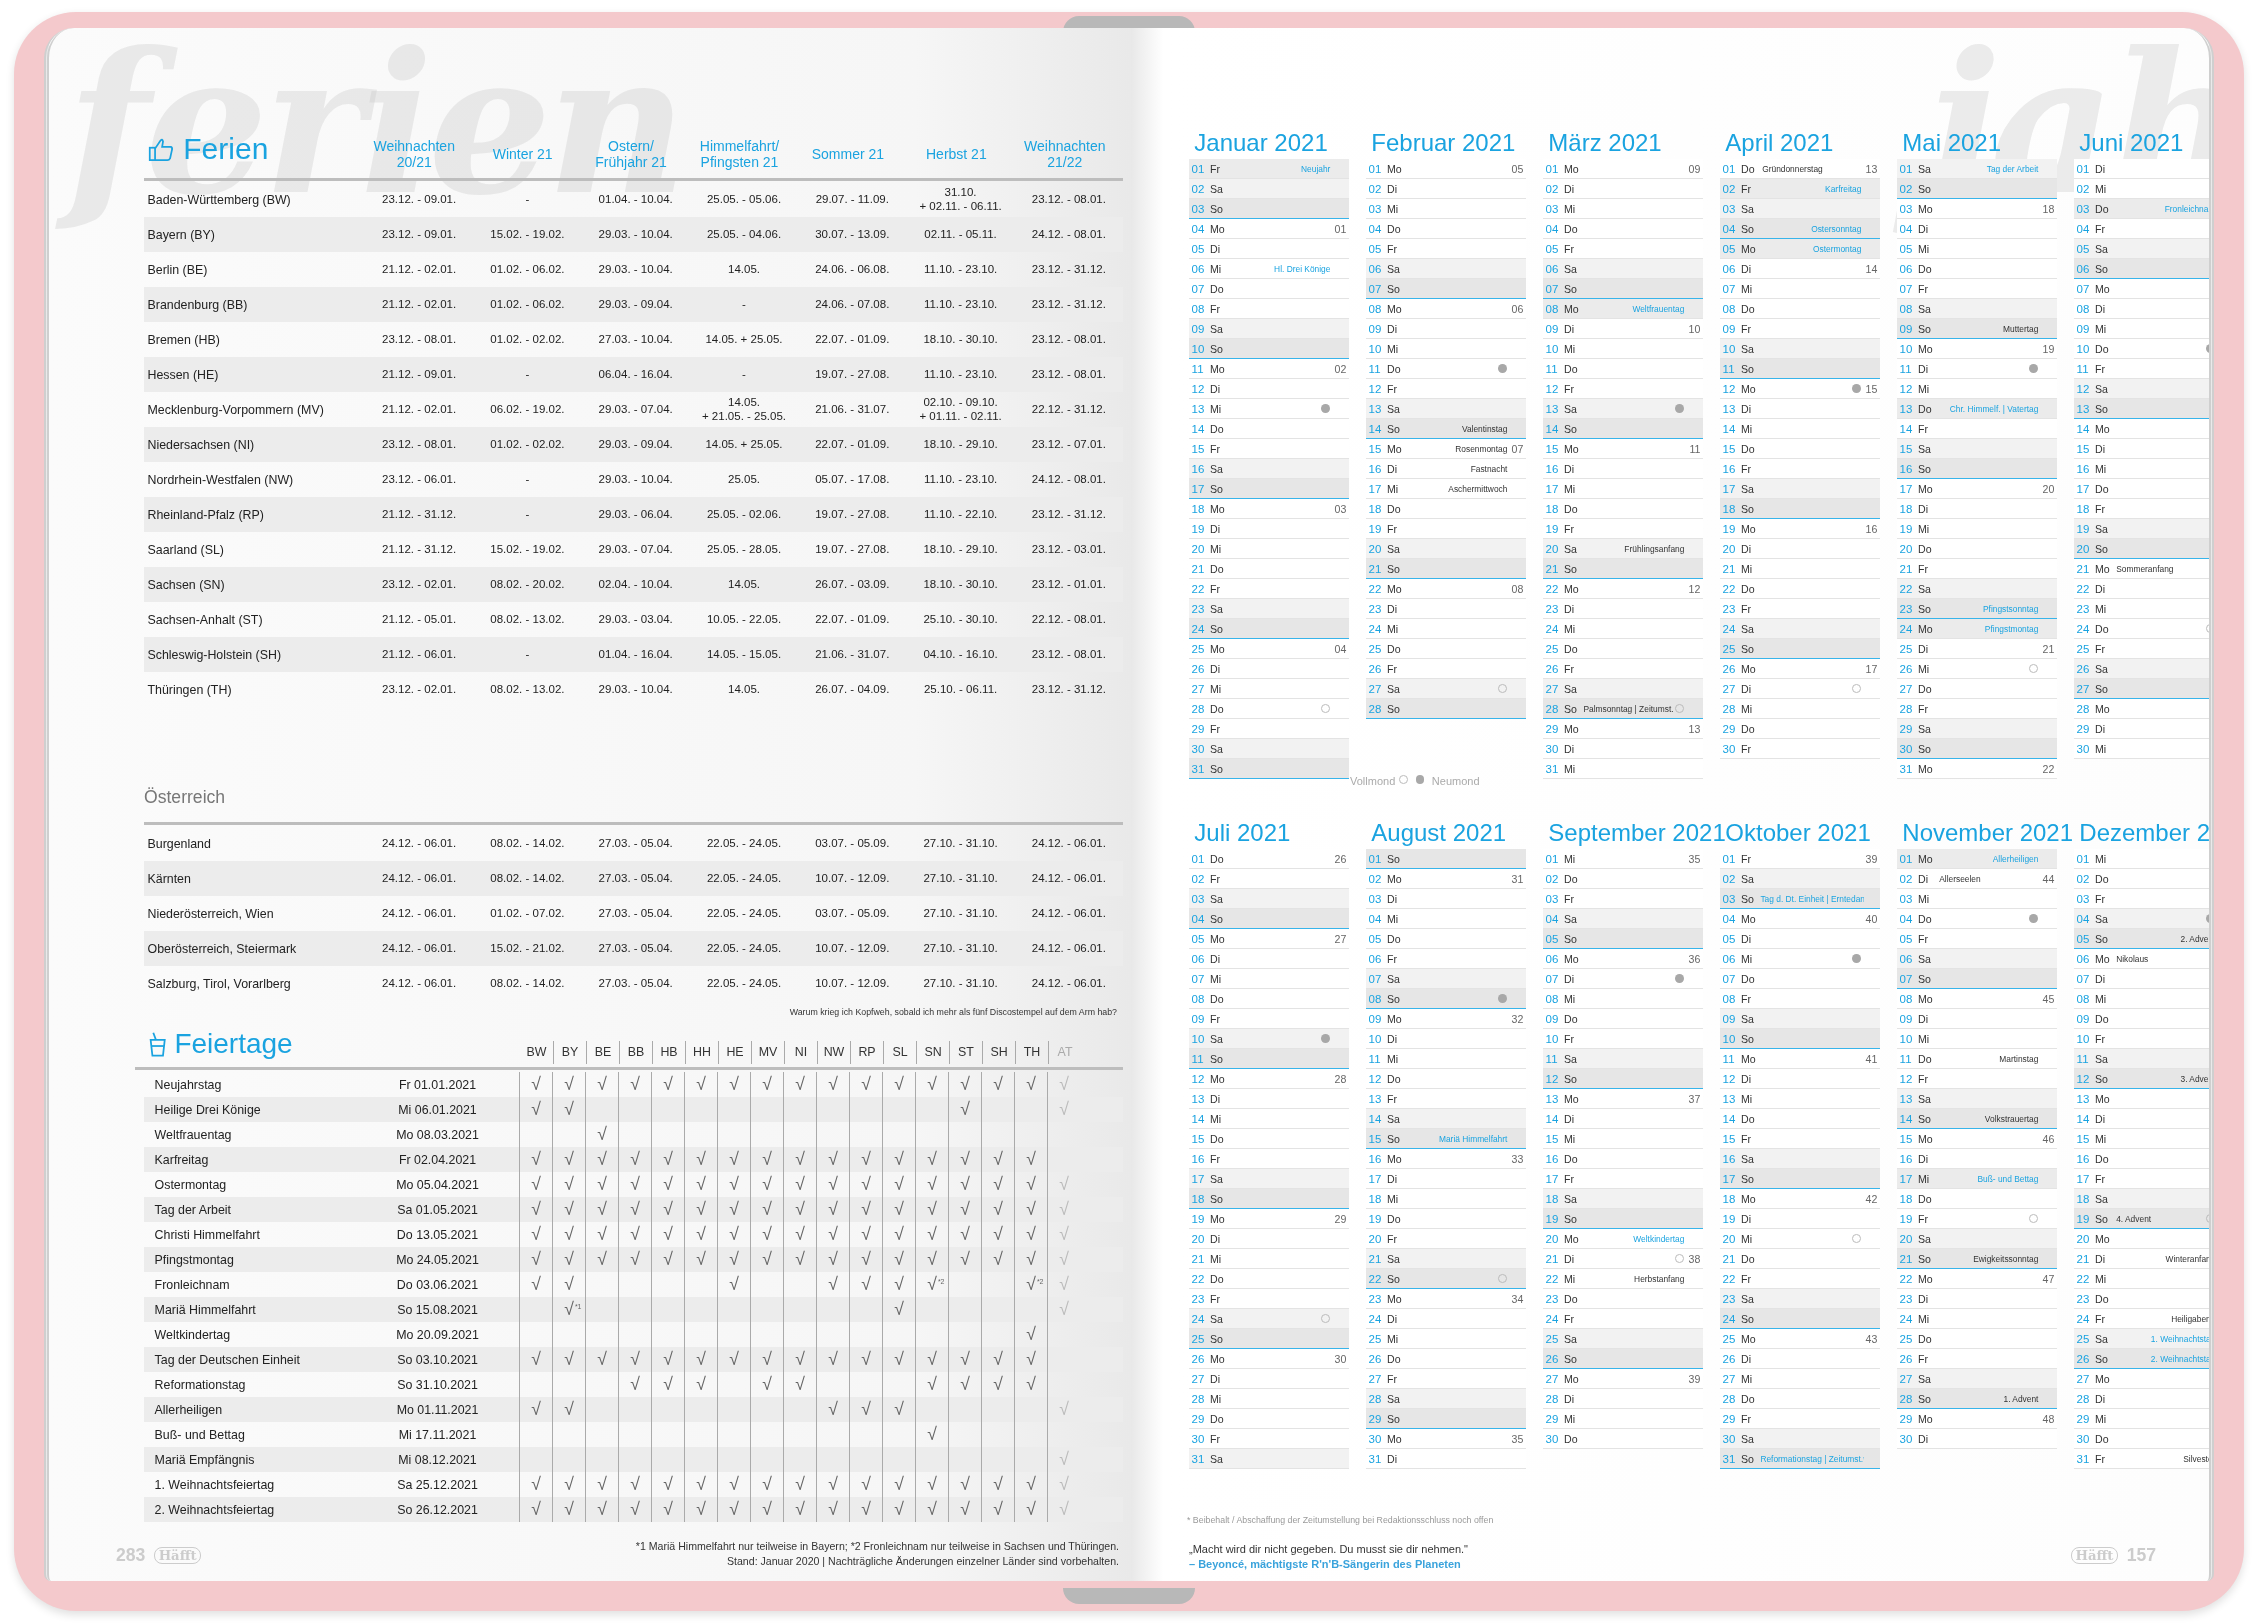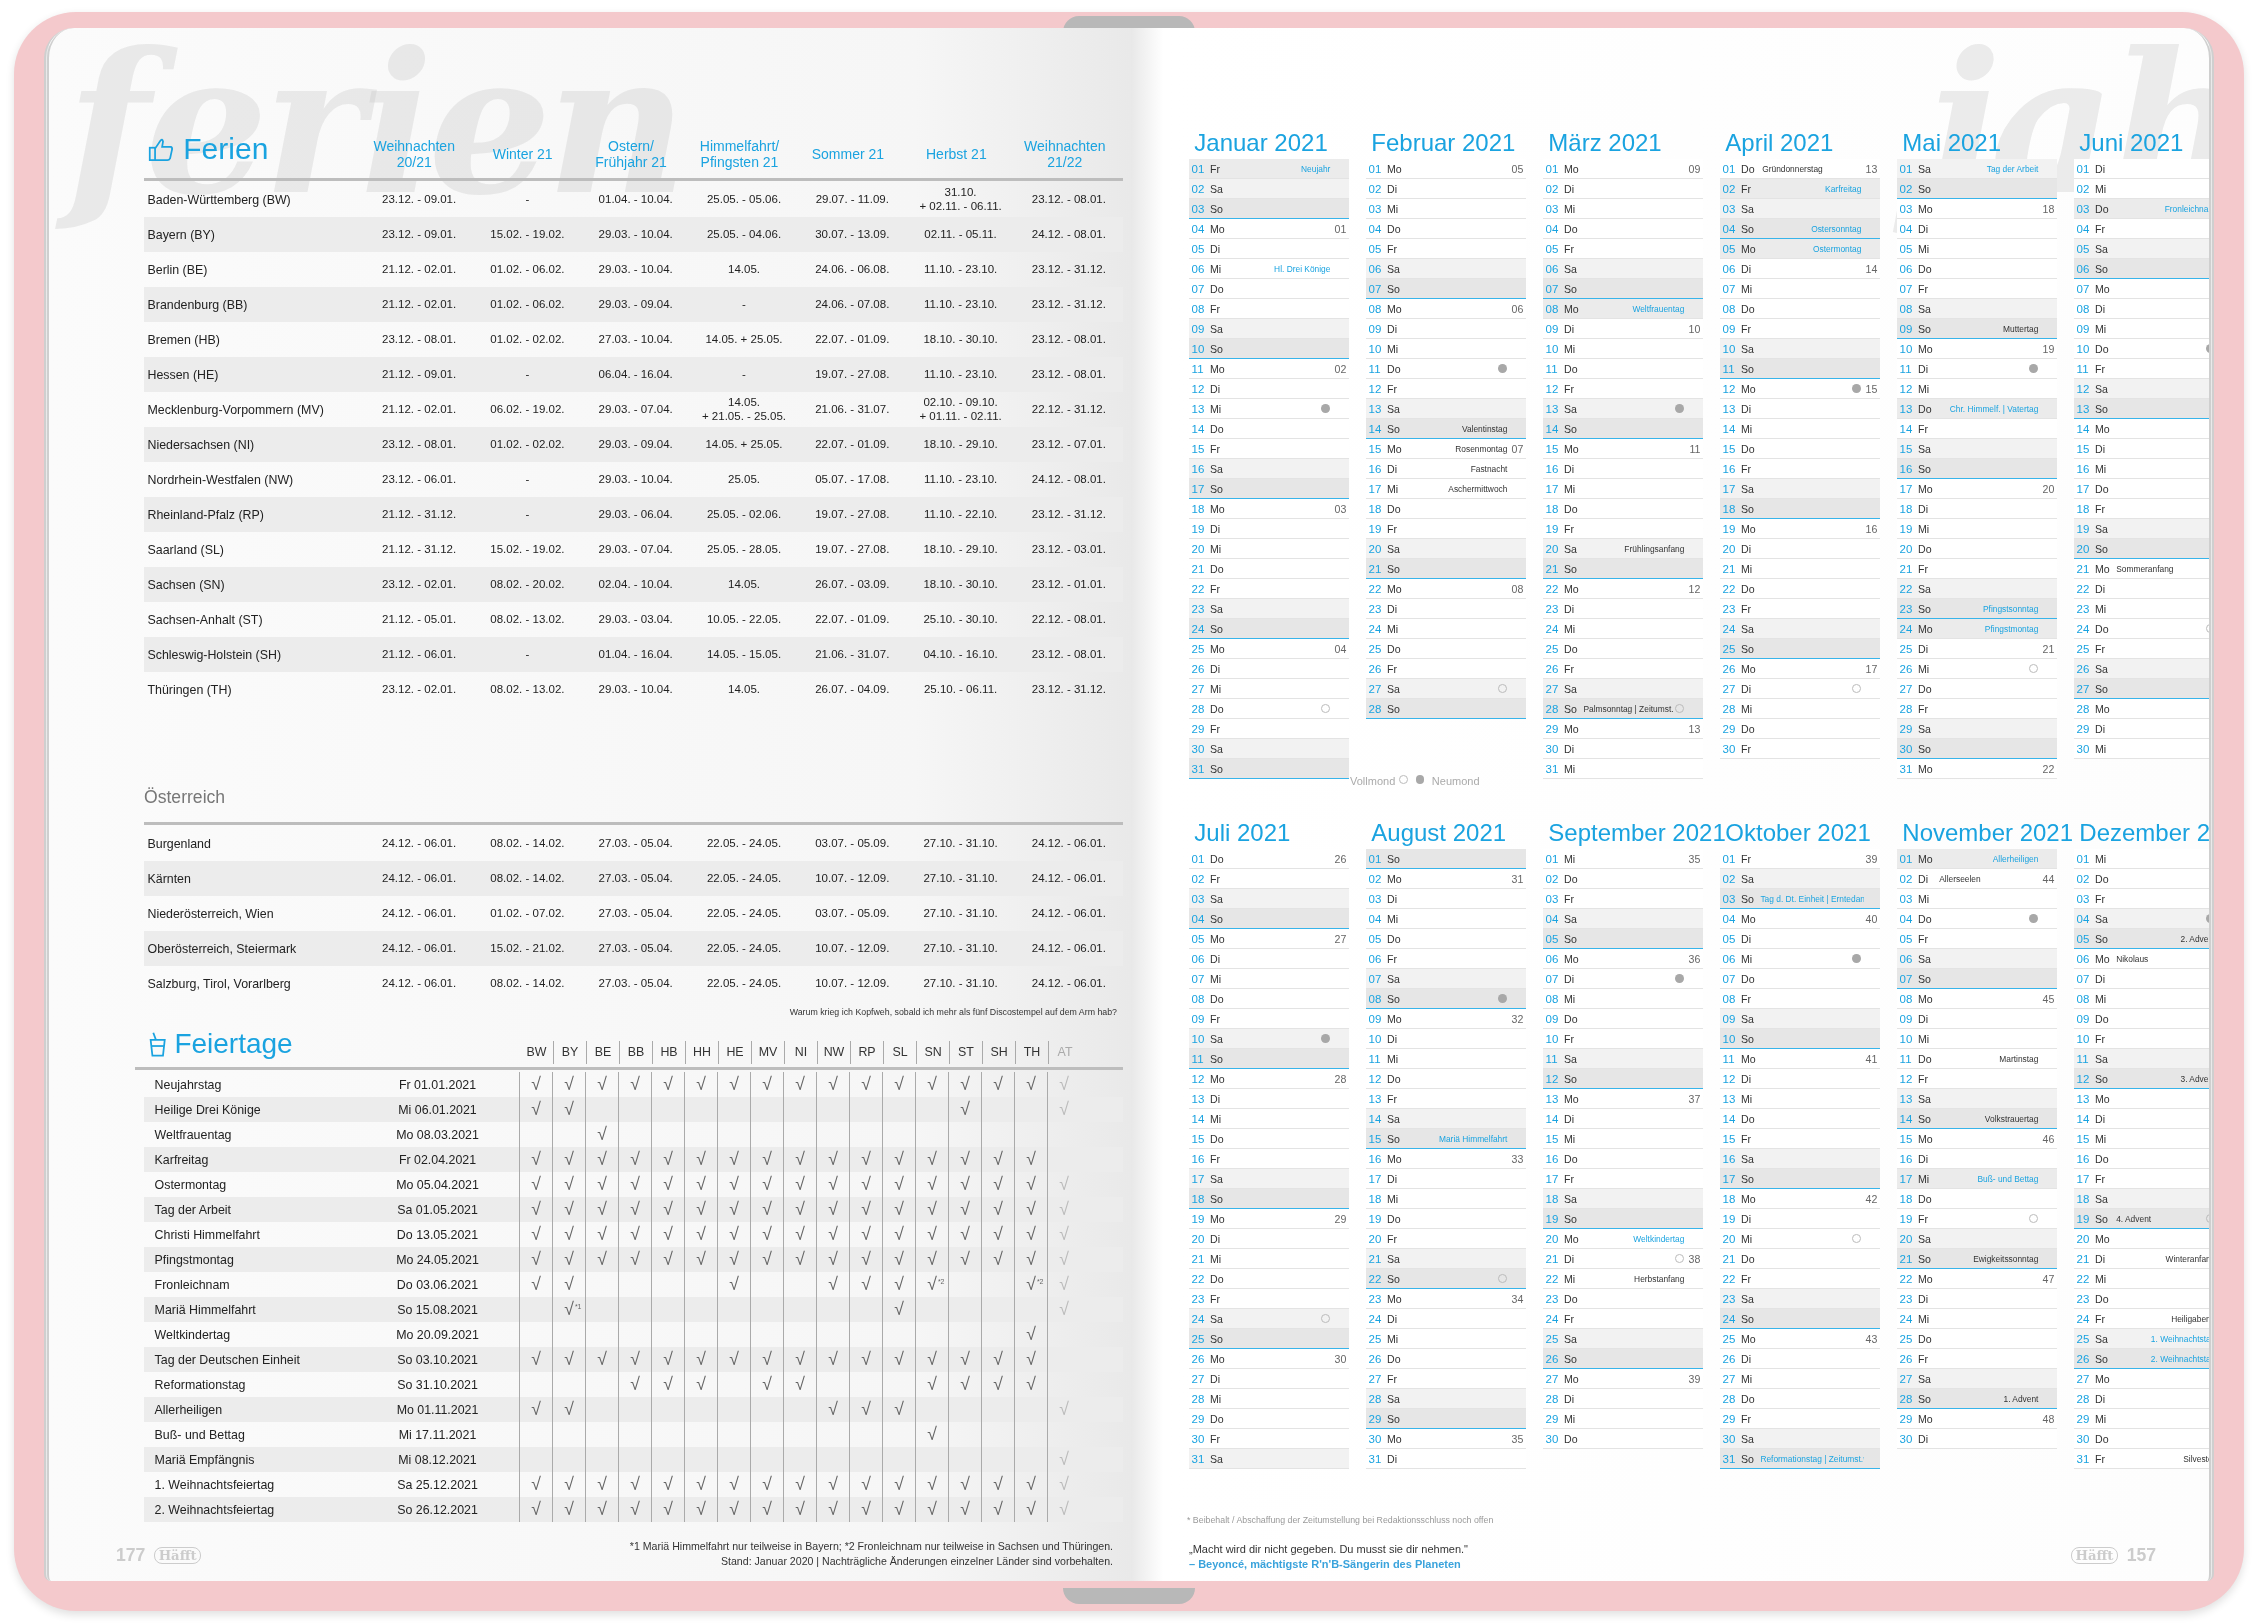--- a/index.html
+++ b/index.html
@@ -50,21 +50,21 @@
 
   .htable { position: absolute; left: 95px; top: 1044px; width: 979px; }
   .hrow { display: grid; grid-template-columns: 212px 163px repeat(17, 33px); height: 25px; align-items: center; font-size: 12.4px; color: #222; }
   .hrow:nth-child(even) { background: #ececec; }
   .hrow .hname { padding-left: 10.6px; }
   .hrow .hdate { text-align: center; }
   .hrow .chk { text-align: center; color: #666; font-size: 17.6px; border-left: 0.9px solid #aaa; height: 100%; line-height: 25px; position: relative; }
   .hrow .chk.at { color: #bbb; }
   .hrow .chk sub { font-size: 7px; position: absolute; bottom: 2.6px; right: 3.5px; }
 
-  .footnote-left { position: absolute; right: 18px; top: 1511px; text-align: right; font-size: 10.6px; color: #333; line-height: 15px; }
+  .footnote-left { position: absolute; right: 12px; top: 1511px; text-align: right; font-size: 10.6px; color: #333; line-height: 15px; }
   .pagenum { position: absolute; font-size: 17.6px; color: #ccc; font-weight: bold; display: flex; align-items: center; gap: 8.8px; }
   .logo { border: 1.8px solid #ccc; color: #ccc; font-family: "DejaVu Serif", serif; font-size: 13.2px; padding: 0 3.5px; border-radius: 8px; }
 
   
   .cal-grid { position: absolute; left: 58px; width: 988px; display: grid; grid-template-columns: repeat(6, 160px); column-gap: 17px; }
   .month-title { color: #1aa3e0; font-size: 24px; height: 32px; line-height: 32px; padding-left: 5.3px; white-space: nowrap; }
   .day { height: 20px; display: flex; align-items: center; font-size: 9.7px; border-bottom: 0.9px solid #e3e3e3; position: relative; background: #fff; }
   .day.sat { background: #f2f2f2; }
   .day.sun { background: #e6e6e6; border-bottom: 1.8px solid #37b4ea; }
   .day.hol { background: #ebebeb; }
@@ -737,21 +737,21 @@
         <div class="chk at">√</div>
       </div>
     </div>
 
   <div class="footnote-left">
     <div>*1 Mariä Himmelfahrt nur teilweise in Bayern; *2 Fronleichnam nur teilweise in Sachsen und Thüringen.</div>
     <div>Stand: Januar 2020 | Nachträgliche Änderungen einzelner Länder sind vorbehalten.</div>
   </div>
 
   <div class="pagenum" style="left:67px; top:1517px;">
-    <span>177</span>
+    <span>283</span>
     <span class="logo">Häfft</span>
   </div>
 </div>
 
 <div class="page right">
   <div class="script-bg" style="left:794px; top:-17.6px;">jahr</div>
 
   <div class="cal-grid" id="cal-top" style="top:99px;">
       <div class="month-col">
         <div class="month-title">Januar 2021</div>

